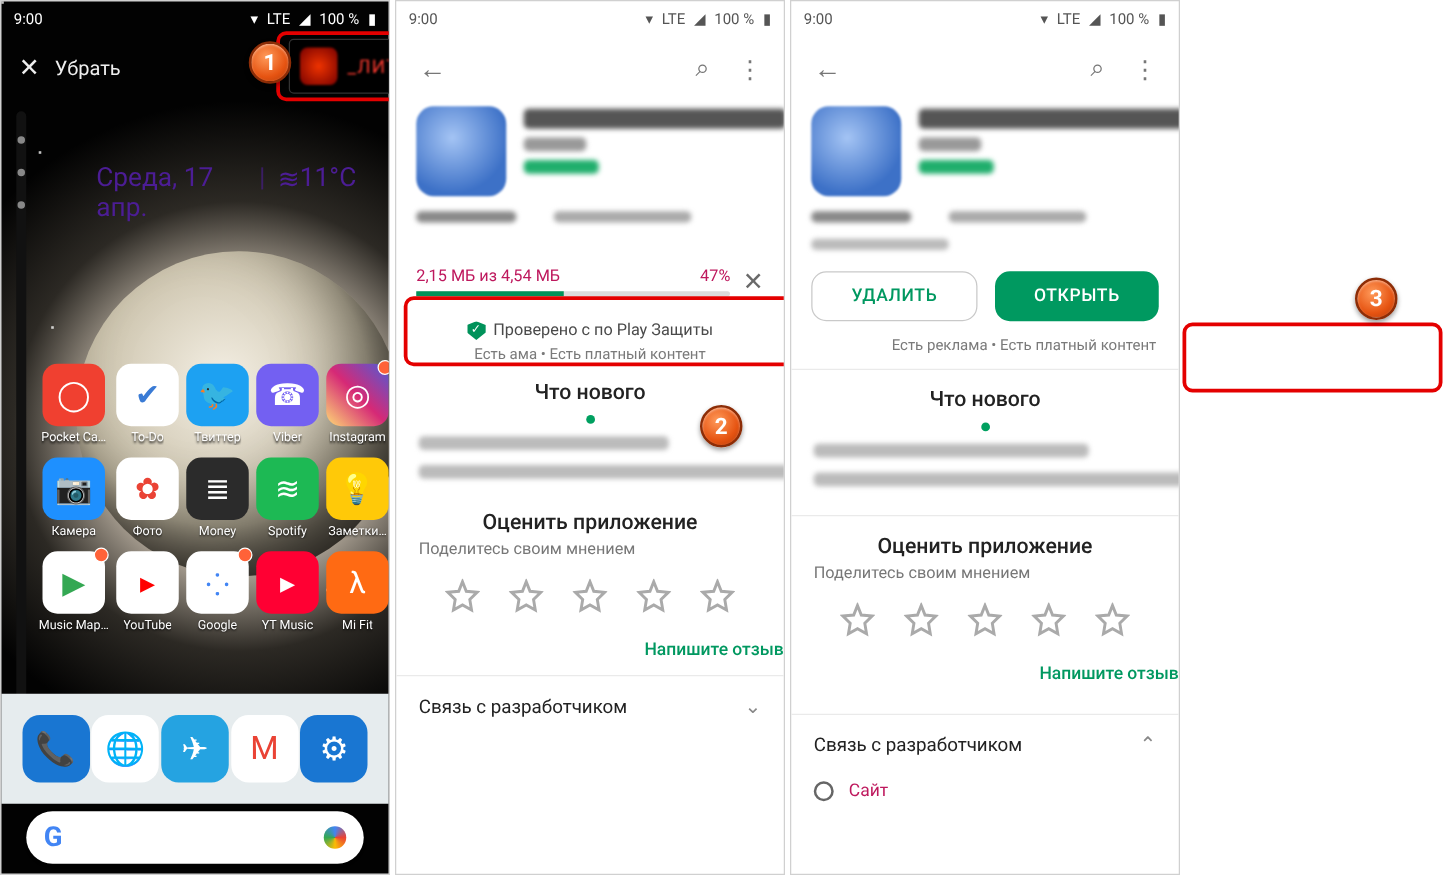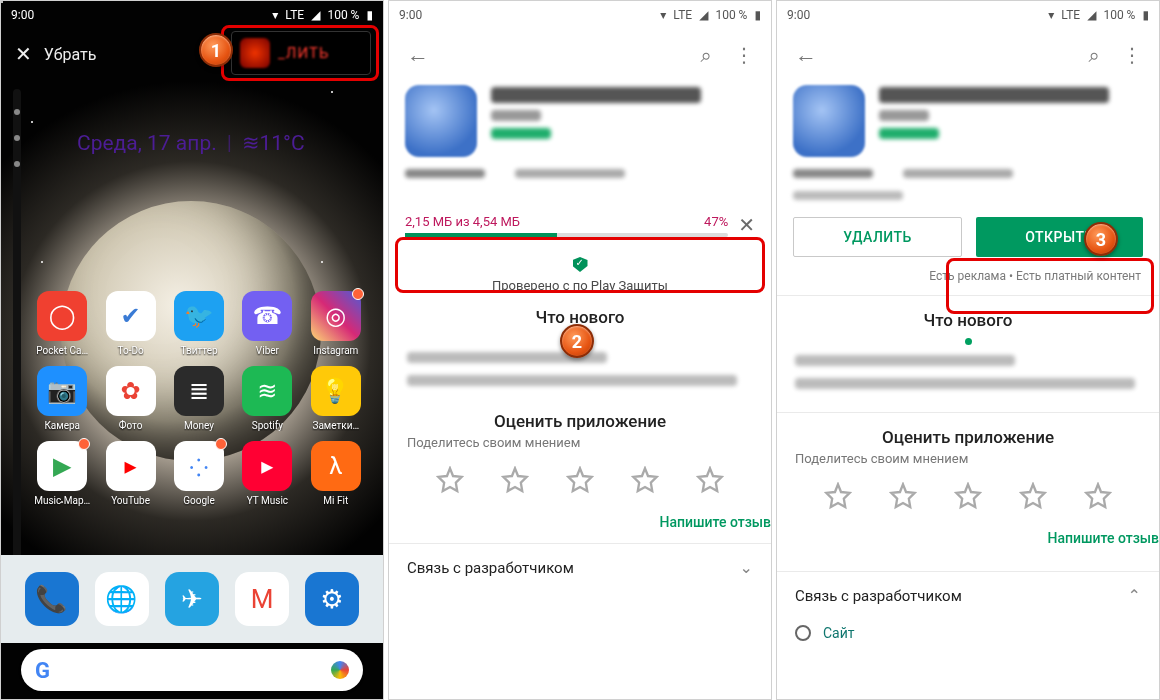--- a/index.html
+++ b/index.html
@@ -1,17 +1,17 @@
 <!DOCTYPE html>
 <html><head>
 <meta charset="utf-8">
 <style>
   * { box-sizing: border-box; margin: 0; padding: 0; }
   body { font-family: Roboto, "Segoe UI", Arial, sans-serif; background: #fff; width: 1160px; height: 700px; overflow: hidden; }
-  .container { display: flex; width: 1160px; height: 700px; }
+  .container { display: flex; width: 944px; height: 700px; }
   .phone { position: relative; width: 384px; height: 700px; border: 1px solid #d0d0d0; background: #fff; overflow: hidden; }
   .phone + .phone { margin-left: 4px; }
 
   
   .status { display: flex; justify-content: space-between; align-items: center; height: 28px; padding: 0 10px; font-size: 12px; }
   .status.light { color: #fff; }
   .status.dark { color: #555; }
   .status .icons span { margin-left: 4px; font-size: 12px; }
 
   
@@ -64,42 +64,42 @@
   .ps-sub .blurline { height:9px; }
 
   .callout-2 { top:236px; left:6px; width:370px; height:56px; }
   .dl-row { padding: 2px 16px 6px; }
   .dl-text { display:flex; justify-content:space-between; color:#be185d; font-size:13px; margin-bottom:4px; }
   .dl-bar { position:relative; height:4px; background:#dcdcdc; border-radius:2px; }
   .dl-fill { position:absolute; left:0; top:0; bottom:0; background:#00925a; }
   .dl-wrap { display:flex; align-items:center; gap:10px; padding:8px 0 4px; }
   .dl-cancel { color:#6a6a6a; font-size:20px; }
 
-  .verify { text-align:center; color:#4a4a4a; font-size:13px; margin-top:10px; display:flex; align-items:center; justify-content:center; gap:6px;flex-direction:column; }
+  .verify { text-align:center; color:#4a4a4a; font-size:13px; margin-top:10px; display:flex; align-items:center; justify-content:center; gap:6px; }
   .verify .shield { width:15px; height:15px; background:#00925a; clip-path: polygon(50% 0,100% 20%,100% 60%,50% 100%,0 60%,0 20%); position:relative; }
   .verify .shield::after { content:'✓'; color:#fff; font-size:10px; position:absolute; left:3px; top:0; }
   .adsnote { text-align:center; color:#7a7a7a; font-size:12px; margin-top:4px; }
 
   .sect { padding:14px 18px 4px; }
   .sect h3 { font-size:17px; font-weight:500; color:#222; display:flex; align-items:center; gap:8px;flex-direction:column; }
   .sect h3 .dot { width:7px;height:7px;border-radius:4px;background:#00a060; }
   .sect .sub { color:#777; font-size:13px; margin-top:4px; }
 
   .stars { display:flex; justify-content:space-around; padding:12px 28px 6px; }
   .stars svg { width:28px; height:28px; fill:none; stroke:#aaa; stroke-width:2; }
   .writerev { text-align:right; padding:12px 0; }
   .writerev span { color:#009860; font-weight:500; font-size:14px; }
 
   .devcontact { border-top:1px solid #eaeaea; padding:14px 18px; display:flex; align-items:center; justify-content:space-between; color:#222; font-size:15px; }
   .devcontact .chev { color:#888; font-size:16px; }
-  .devrow { padding:6px 18px; color:#0f766e; font-size:14px; display:flex; align-items:center; gap:12px; }
+  .devrow { padding:6px 18px; color:#be185d; font-size:14px; display:flex; align-items:center; gap:12px; }
   .devrow .globe { width:16px;height:16px;border:2px solid #666;border-radius:50%; position:relative; }
 
   .btnrow { display:flex; gap:14px; padding:0 16px 6px; }
-  .btn { flex:1; height:40px; border-radius:2px; display:flex; align-items:center; justify-content:center; font-size:14px; font-weight:500; letter-spacing:.5px; }
+  .btn { flex:1; height:40px; border-radius:12px; display:flex; align-items:center; justify-content:center; font-size:14px; font-weight:500; letter-spacing:.5px; }
   .btn.outline { border:1px solid #c9c9c9; color:#009860; background:#fff; }
   .btn.solid { background:#009960; color:#fff; }
   .adsnote-right { text-align:right; padding:6px 18px 0; color:#7a7a7a; font-size:12px; }
   .divider { height:1px; background:#eaeaea; margin:12px 0 0; }
 </style>
 </head>
 <body>
 
 <div class="container">
 
@@ -268,20 +268,21 @@
         </div>
       </div>
       <span class="dl-cancel">✕</span>
     </div>
   </div>
 
   <div class="verify">
     <span class="shield"></span>
     <span>Проверено с по             Play Защиты</span>
   </div>
+  <div class="adsnote">Есть        ама • Есть платный контент</div>
 
   <div class="sect">
     <h3>
           <span>Что нового</span>
           <span class="dot"></span>
         </h3>
     <div class="blurline" style="width:200px;margin-top:10px;background:#bbb"></div>
     <div class="blurline" style="width:330px;margin-top:12px;background:#bbb"></div>
   </div>
 

